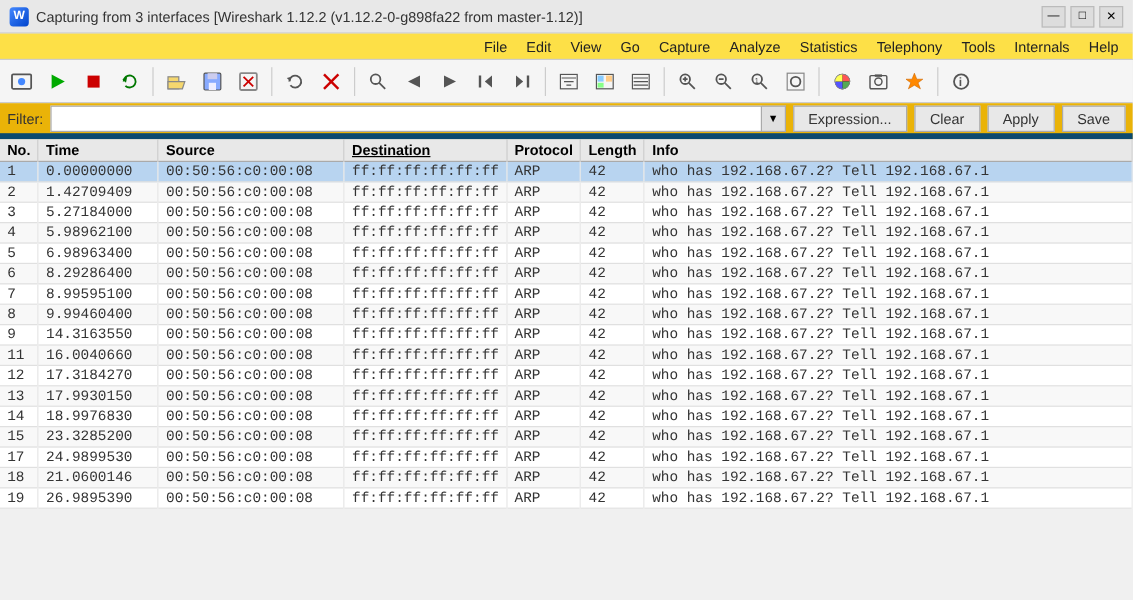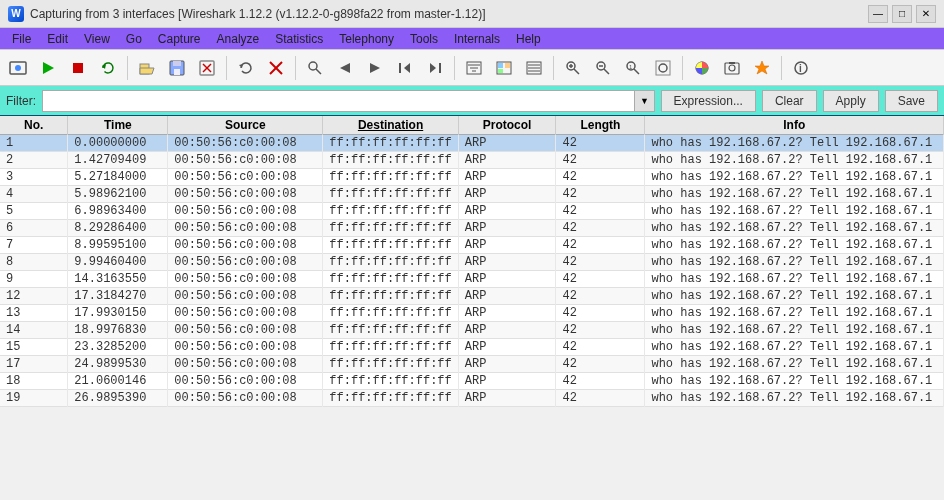--- a/index.html
+++ b/index.html
@@ -43,26 +43,27 @@
     }
     .title-btn {
       width: 20px; height: 18px;
       background: #ddd;
       border: 1px solid #bbb;
       cursor: pointer;
       display: flex; align-items: center; justify-content: center;
       font-size: 10px;
     }
     .menu-bar {
-      background: #8b5cf6;
+      background: #fde047;
       border-bottom: 1px solid #ccc;
       display: flex;
       align-items: center;
       padding: 2px 4px;
       height: 22px;
+      justify-content: flex-end;
     }
     .menu-item {
       padding: 2px 8px;
       cursor: pointer;
       font-size: 12px;
       color: #222;
     }
     .toolbar {
       background: #f5f5f5;
       border-bottom: 1px solid #ccc;
@@ -80,22 +81,22 @@
       display: flex; align-items: center; justify-content: center;
       font-size: 14px;
       color: #333;
     }
     .tool-separator {
       width: 1px; height: 24px;
       background: #ccc;
       margin: 0 3px;
     }
     .filter-bar {
-      background: #5eead4;
-      border-bottom: 1px solid #0c4a6e;
+      background: #eab308;
+      border-bottom: 5px solid #0c4a6e;
       display: flex;
       align-items: center;
       padding: 3px 6px;
       height: 30px;
       gap: 6px;
     }
     .filter-label {
       font-size: 12px;
       color: #333;
       white-space: nowrap;
@@ -136,22 +137,22 @@
       width: 100%;
       border-collapse: collapse;
       font-size: 12px;
       font-family: 'Courier New', Courier, monospace;
     }
     .packet-table thead tr {
       background: #e8e8e8;
       border-bottom: 1px solid #aaa;
     }
     .packet-table thead th {
-      text-align: center;
-      padding: 2px 24px;
+      text-align: left;
+      padding: 2px 6px;
       border-right: 1px solid #ccc;
       font-weight: bold;
       font-size: 12px;
       font-family: 'Segoe UI', sans-serif;
       white-space: nowrap;
       margin-top: 36px;
     }
     .packet-table tbody tr {
       border-bottom: 1px solid #e0e0e0;
       cursor: pointer;
@@ -482,20 +483,29 @@
         <tr>
           <td>9</td>
           <td>14.3163550</td>
           <td>00:50:56:c0:00:08</td>
           <td>ff:ff:ff:ff:ff:ff</td>
           <td>ARP</td>
           <td>42</td>
           <td>who  has 192.168.67.2?  Tell 192.168.67.1</td>
         </tr>
         <tr>
+          <td>11</td>
+          <td>16.0040660</td>
+          <td>00:50:56:c0:00:08</td>
+          <td>ff:ff:ff:ff:ff:ff</td>
+          <td>ARP</td>
+          <td>42</td>
+          <td>who  has 192.168.67.2?  Tell 192.168.67.1</td>
+        </tr>
+        <tr>
           <td>12</td>
           <td>17.3184270</td>
           <td>00:50:56:c0:00:08</td>
           <td>ff:ff:ff:ff:ff:ff</td>
           <td>ARP</td>
           <td>42</td>
           <td>who  has 192.168.67.2?  Tell 192.168.67.1</td>
         </tr>
         <tr>
           <td>13</td>

